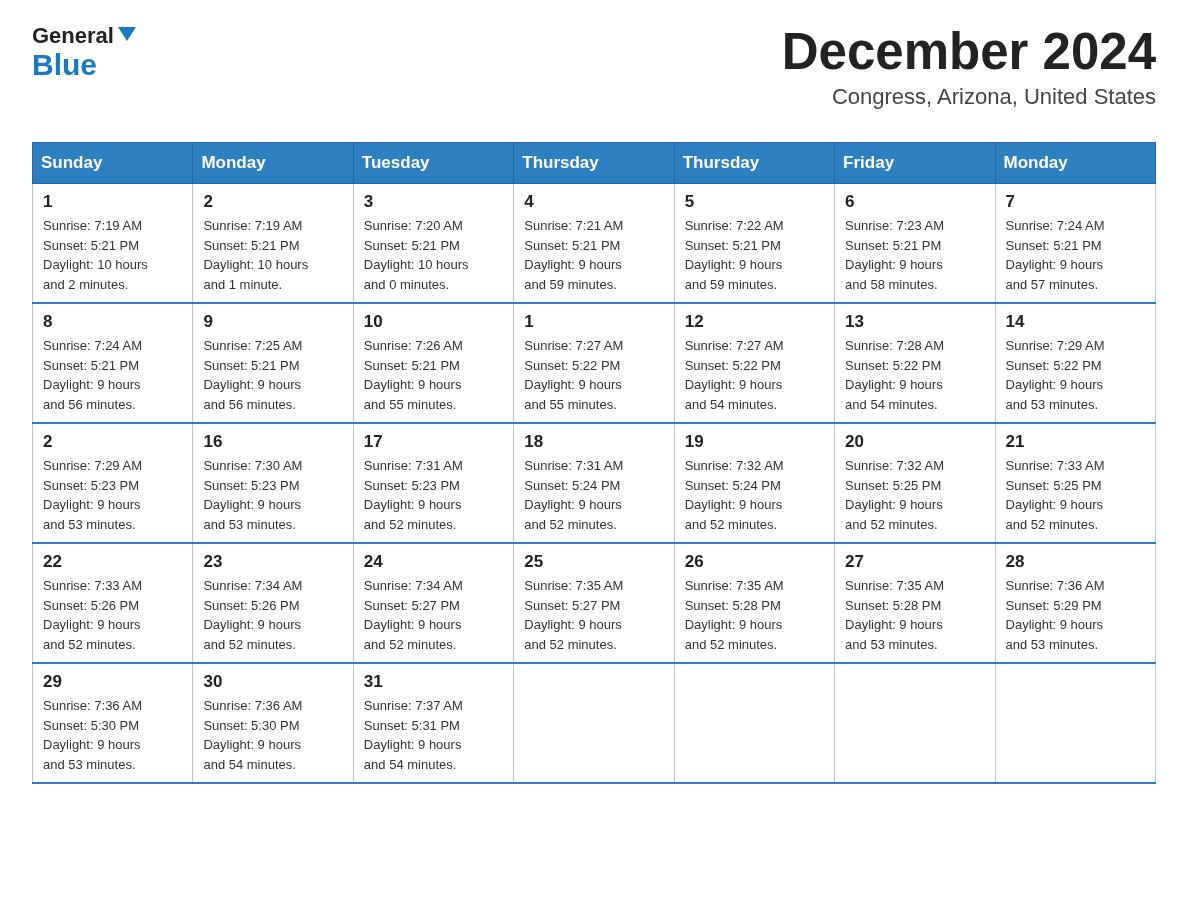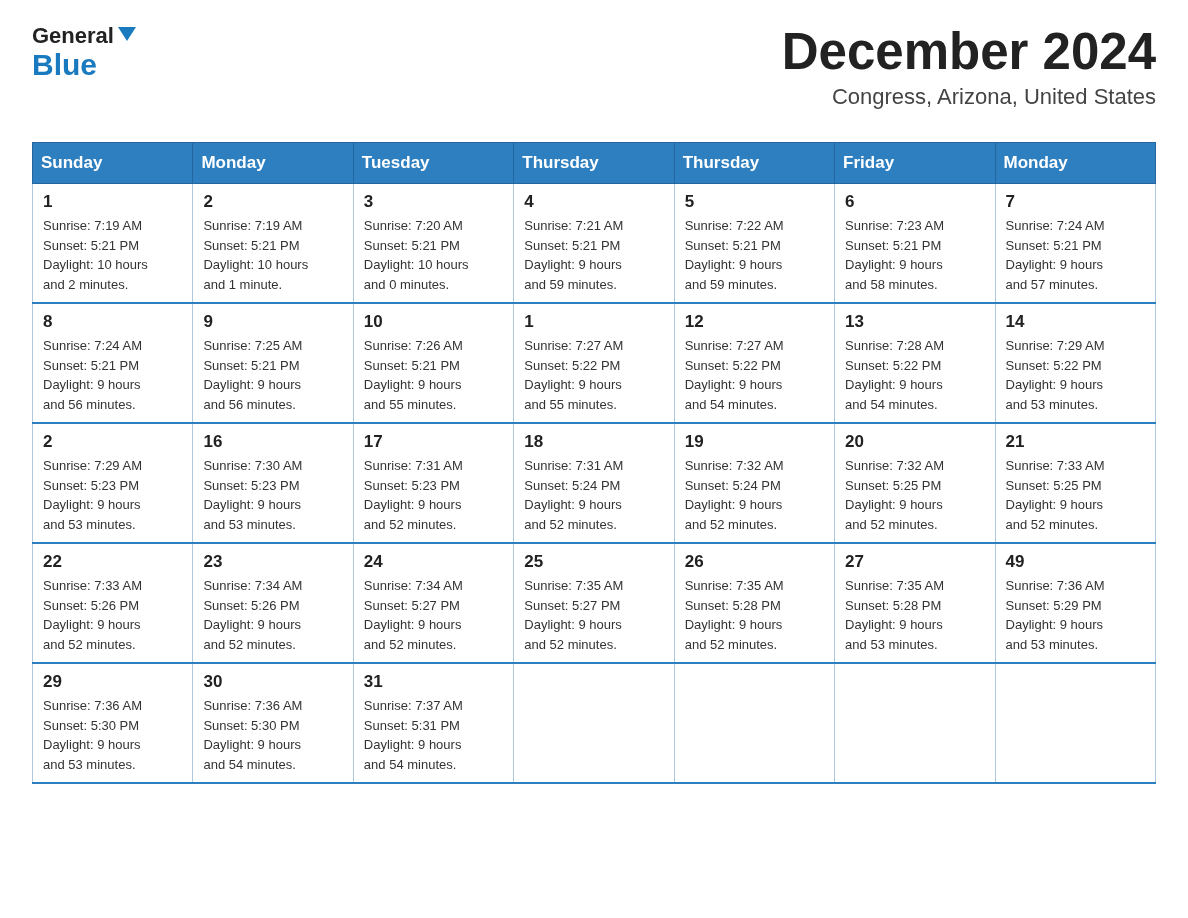--- a/index.html
+++ b/index.html
@@ -234,21 +234,21 @@
           </td>
           <td>
             <div class="day-num">26</div>
             <div class="day-info">Sunrise: 7:35 AM<br>Sunset: 5:28 PM<br>Daylight: 9 hours<br>and 52 minutes.</div>
           </td>
           <td>
             <div class="day-num">27</div>
             <div class="day-info">Sunrise: 7:35 AM<br>Sunset: 5:28 PM<br>Daylight: 9 hours<br>and 53 minutes.</div>
           </td>
           <td>
-            <div class="day-num">49</div>
+            <div class="day-num">28</div>
             <div class="day-info">Sunrise: 7:36 AM<br>Sunset: 5:29 PM<br>Daylight: 9 hours<br>and 53 minutes.</div>
           </td>
         </tr>
         <tr>
           <td>
             <div class="day-num">29</div>
             <div class="day-info">Sunrise: 7:36 AM<br>Sunset: 5:30 PM<br>Daylight: 9 hours<br>and 53 minutes.</div>
           </td>
           <td>
             <div class="day-num">30</div>

